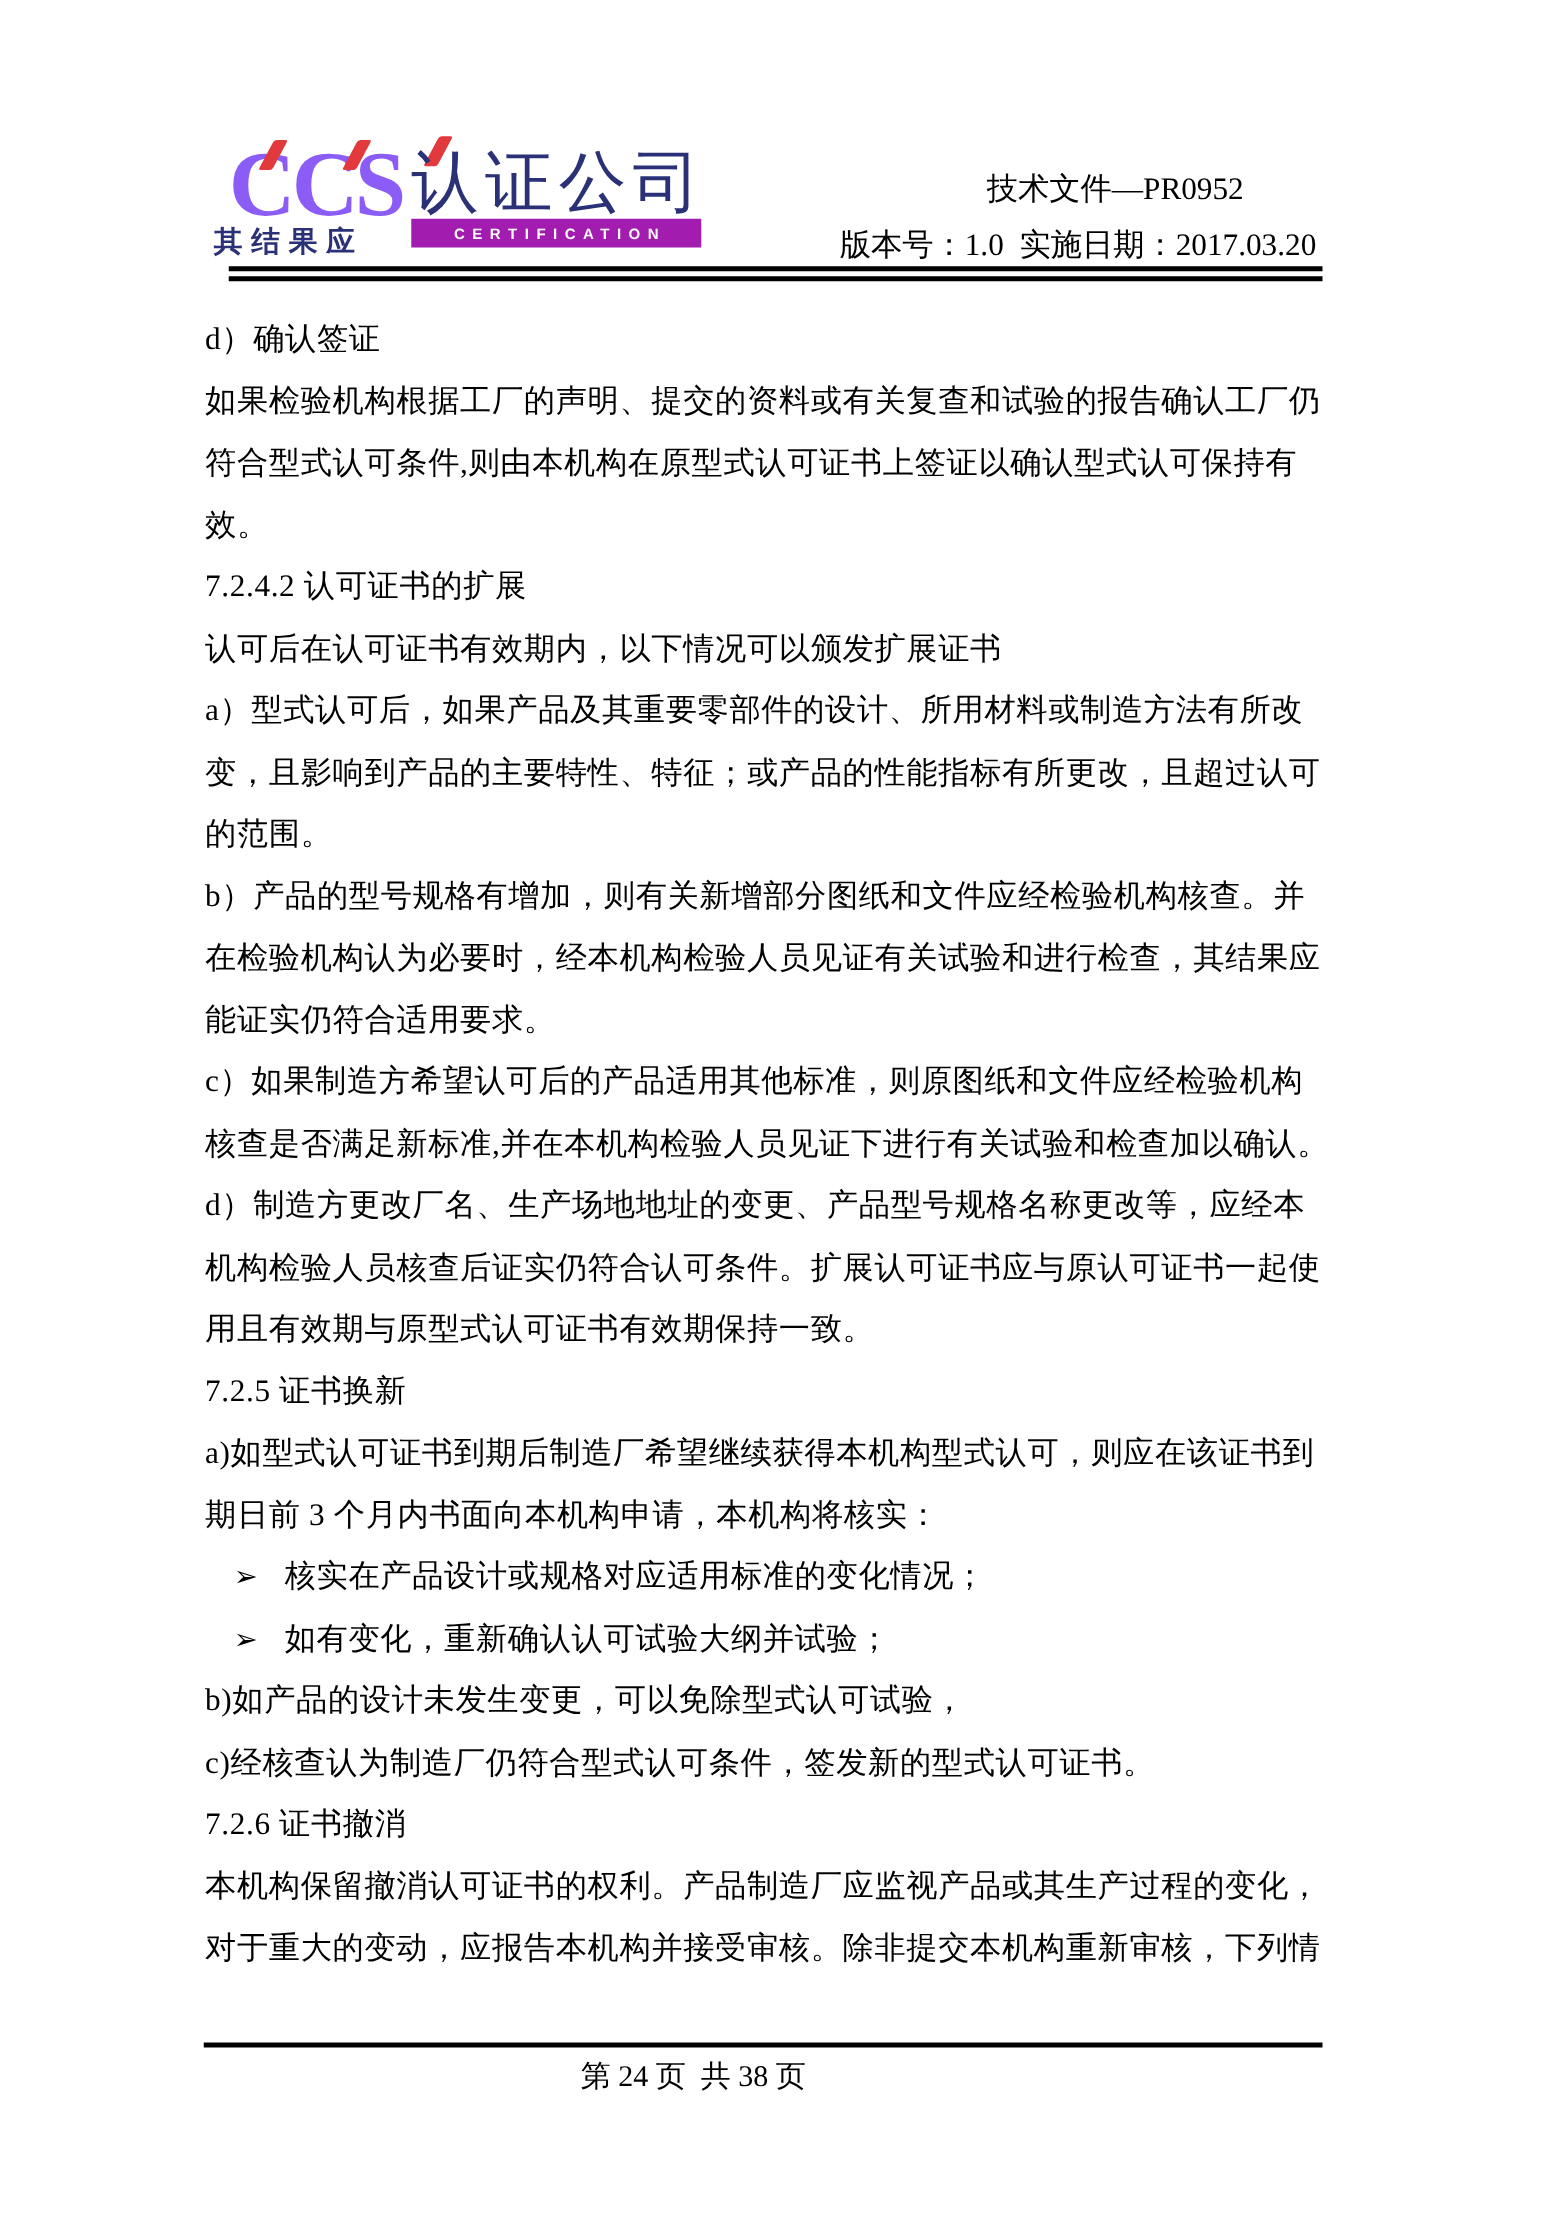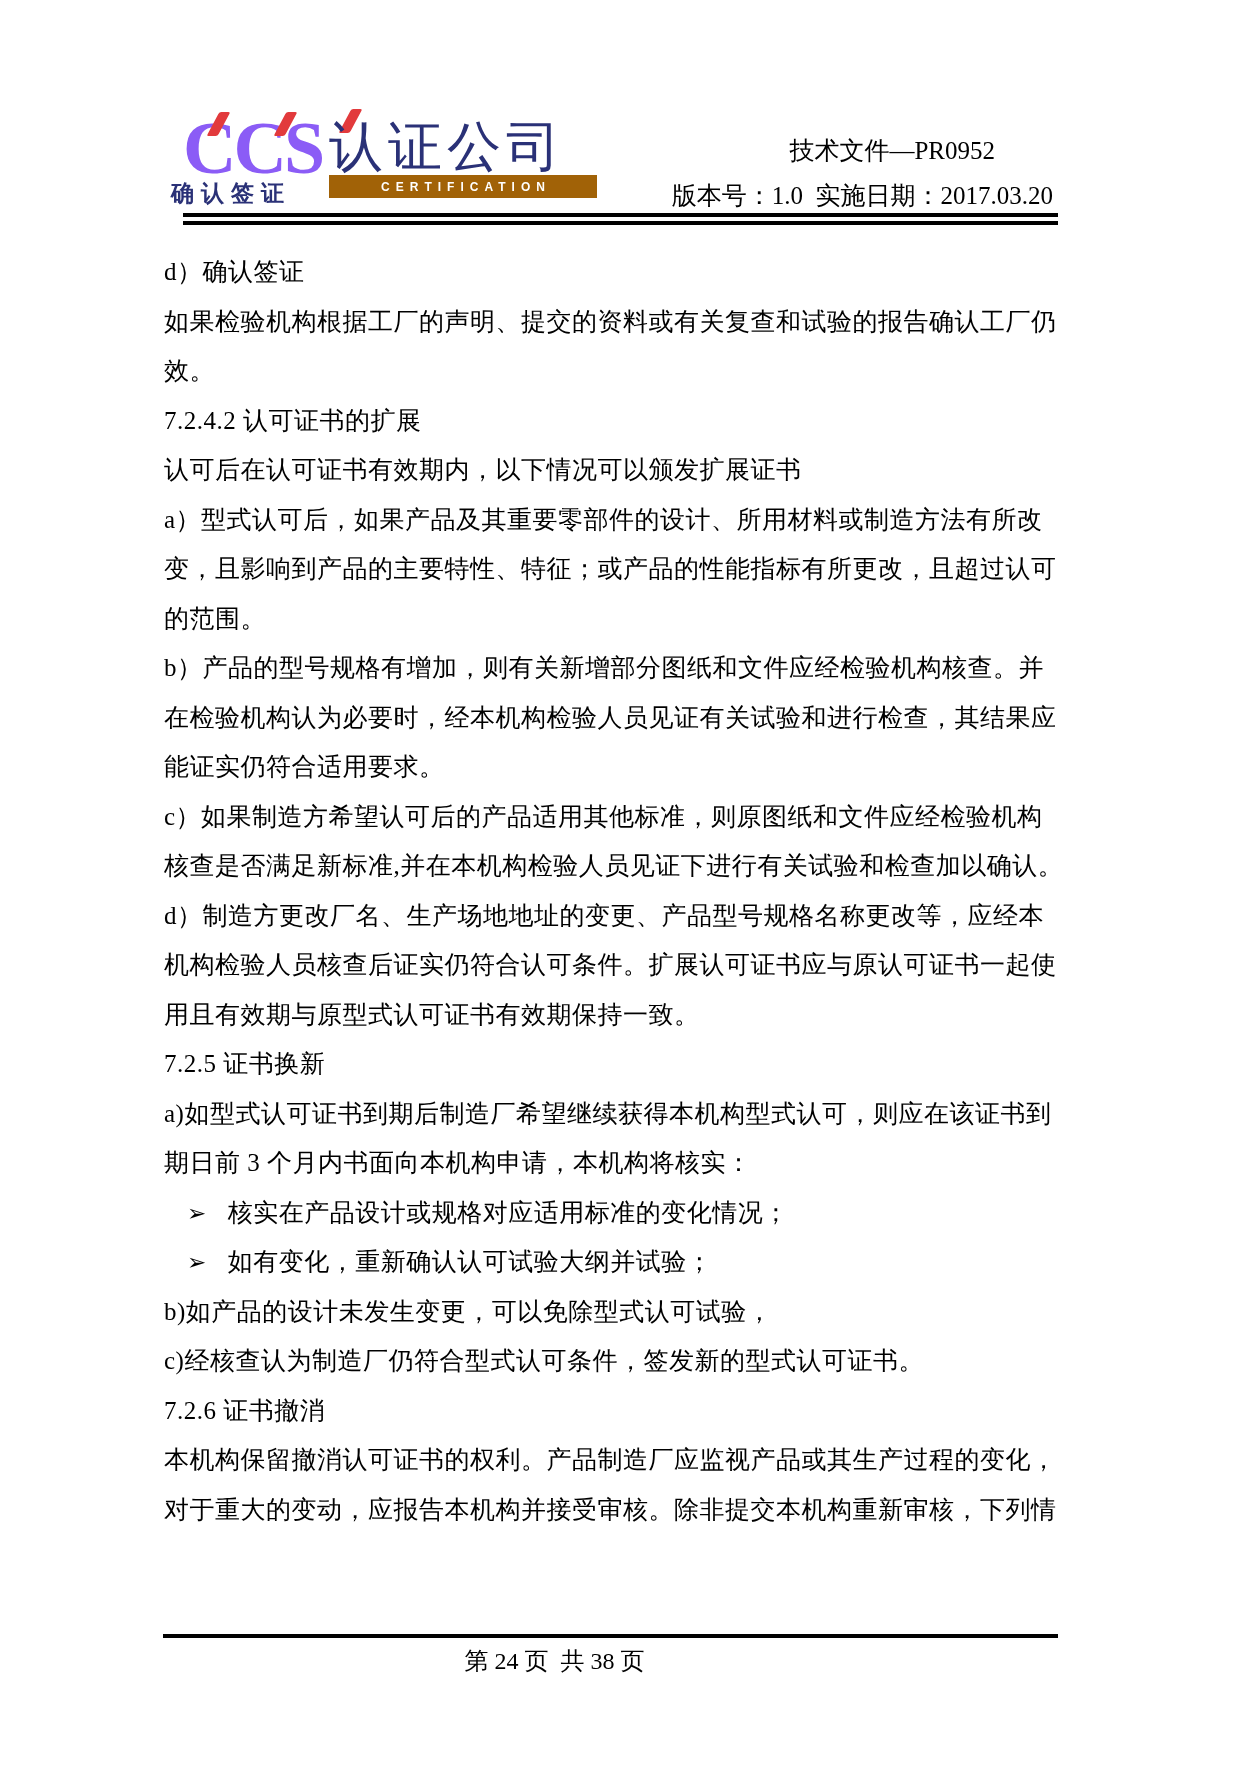--- a/index.html
+++ b/index.html
@@ -34,21 +34,21 @@
     color: #2a3177; white-space: nowrap;
   }
   .logo-company {
     position: absolute; left: 329px; top: 118px;
     font-family: "Liberation Sans", sans-serif;
     font-size: 54px; font-weight: normal; letter-spacing: 5px;
     line-height: 56px; color: #2a3177; white-space: nowrap;
   }
   .logo-cert-bar {
     position: absolute; left: 329px; top: 175px;
-    width: 268px; height: 23px; background: #a16207;
+    width: 232px; height: 23px; background: #a21caf;
     display: flex; align-items: center; justify-content: center;
   }
   .logo-cert-bar span {
     font-family: "Liberation Sans", sans-serif;
     font-size: 12px; font-weight: bold; letter-spacing: 6px;
     color: #ffffff; white-space: nowrap; padding-left: 6px;
   }
   
   .doc-ref {
     position: absolute; top: 134px; right: 246px;
@@ -85,36 +85,37 @@
   }
 </style>
 </head>
 <body>
 
 <div class="logo">
   <div class="logo-ccs">CCS</div>
   <div class="red-accent accent-1"></div>
   <div class="red-accent accent-2"></div>
   <div class="red-accent accent-3"></div>
-  <div class="logo-cn">确认签证</div>
+  <div class="logo-cn">其结果应</div>
   <div class="logo-company">认证公司</div>
   <div class="logo-cert-bar">
     <span>CERTIFICATION</span>
   </div>
 </div>
 
 <div class="doc-ref">技术文件—PR0952</div>
 <div class="version-info">版本号：1.0  实施日期：2017.03.20</div>
 
 <div class="rule header-rule-1"></div>
 <div class="rule header-rule-2"></div>
 
 <div class="doc-body">
   <div class="line">d）确认签证</div>
   <div class="line">如果检验机构根据工厂的声明、提交的资料或有关复查和试验的报告确认工厂仍</div>
+  <div class="line">符合型式认可条件,则由本机构在原型式认可证书上签证以确认型式认可保持有</div>
   <div class="line">效。</div>
   <div class="line">7.2.4.2 认可证书的扩展</div>
   <div class="line">认可后在认可证书有效期内，以下情况可以颁发扩展证书</div>
   <div class="line">a）型式认可后，如果产品及其重要零部件的设计、所用材料或制造方法有所改</div>
   <div class="line">变，且影响到产品的主要特性、特征；或产品的性能指标有所更改，且超过认可</div>
   <div class="line">的范围。</div>
   <div class="line">b）产品的型号规格有增加，则有关新增部分图纸和文件应经检验机构核查。并</div>
   <div class="line">在检验机构认为必要时，经本机构检验人员见证有关试验和进行检查，其结果应</div>
   <div class="line">能证实仍符合适用要求。</div>
   <div class="line">c）如果制造方希望认可后的产品适用其他标准，则原图纸和文件应经检验机构</div>

